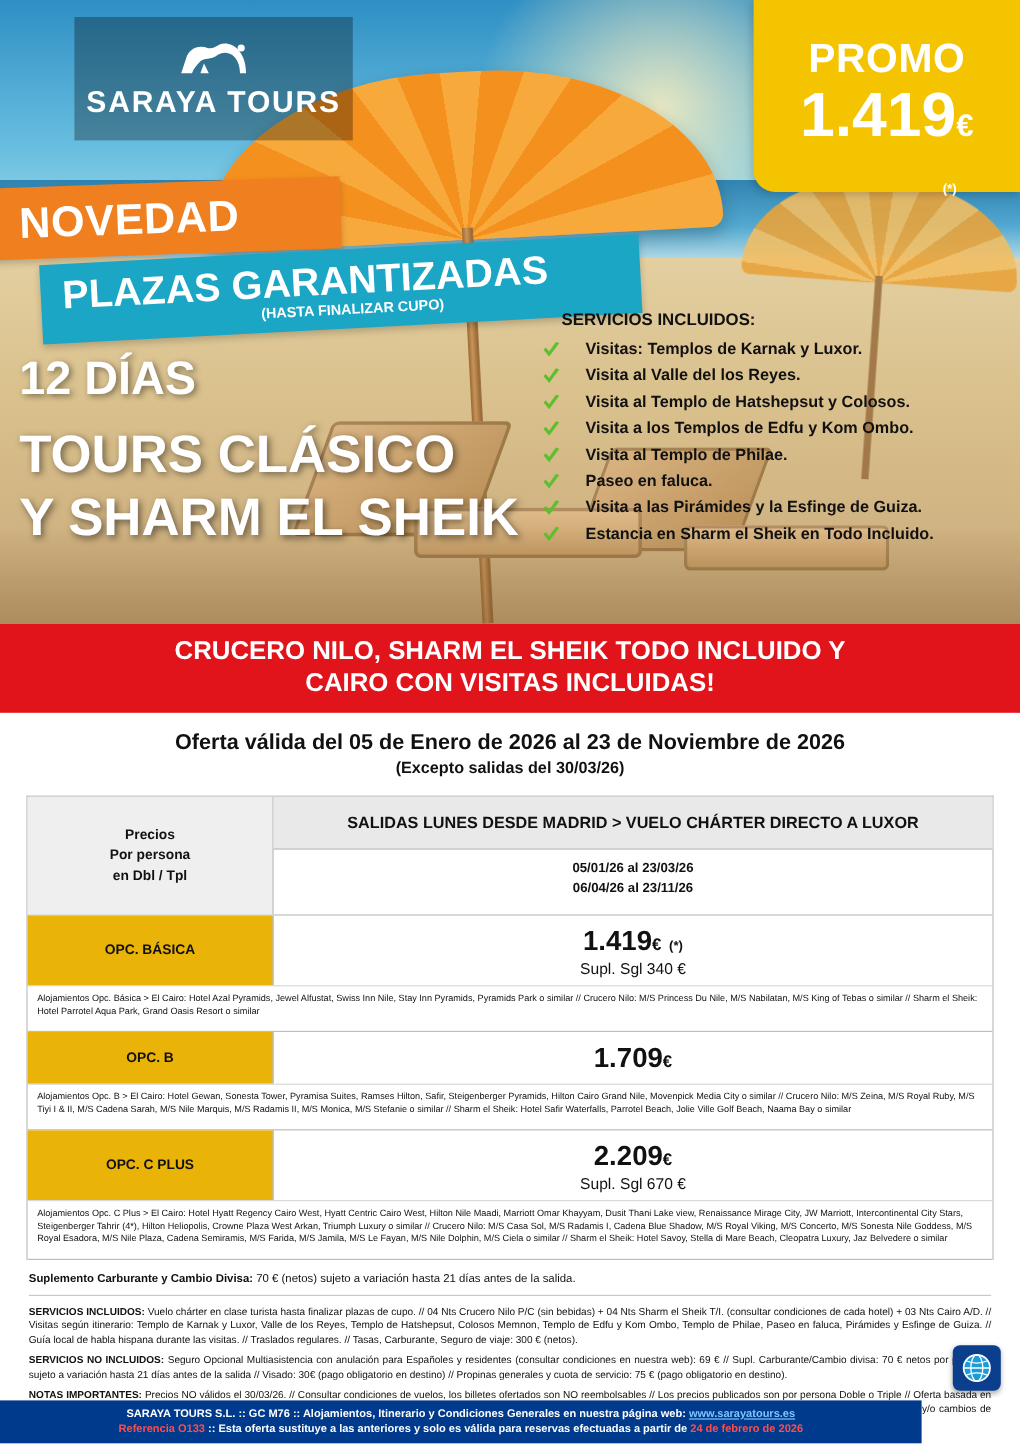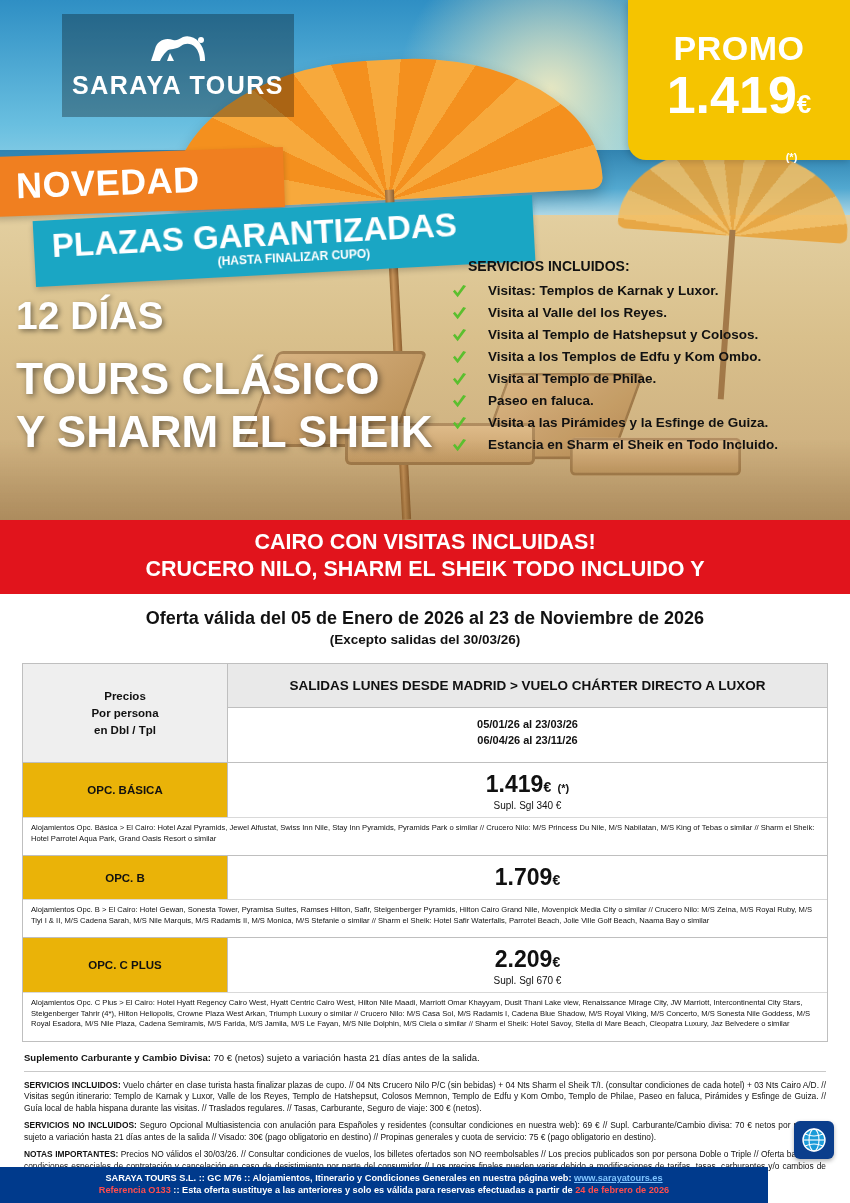--- a/index.html
+++ b/index.html
@@ -188,21 +188,21 @@
   .leftcell {
     width: 205px; border-right:1px solid #bfbfbf; background:#eab308;
     display:flex; align-items:center; justify-content:center;
     font-size: 11.5px; font-weight:bold; text-align:center;
   }
   .rightcell { flex:1; text-align:center; padding: 8px 6px 6px; }
   .dates { font-size: 11px; font-weight:bold; line-height: 16px; margin-bottom: 8px; }
   .price { font-size: 23px; font-weight:bold; }
   .price .cur { font-size: 14px; }
   .price .ast2 { font-size: 11px; font-weight:bold; }
-  .supl { font-size: 10px; margin-top: 2px; }
+  .supl { font-size: 13px; margin-top: 2px; }
   .notes {
     font-size: 7.6px; line-height: 10.5px; padding: 5px 8px 11px;
     border-top:1px solid #d9d9d9; border-bottom:1px solid #bfbfbf; color:#111;
   }
   .rowblock { border-top:1px solid #bfbfbf; }
 
   
   .carb {
     margin: 10px 24px 0; font-size: 9.5px; font-weight:bold;
     border-bottom:1px solid #c9c9c9; padding-bottom: 8px;
@@ -335,22 +335,22 @@
     <div class="svc-row">
       <svg class="check" viewBox="0 0 16 16">
           <path d="M1 8 L6 14 L15 2 L12 1 L6 9.5 L3 6 Z" fill="#5bbf2e"></path>
         </svg>
       <span class="txt">Estancia en Sharm el Sheik  en Todo Incluido.</span>
     </div>
   </div>
 </div>
 
 <div class="redbar">
+  <div>CRUCERO NILO, SHARM EL SHEIK TODO INCLUIDO Y</div>
   <div>CAIRO CON VISITAS INCLUIDAS!</div>
-  <div>CRUCERO NILO, SHARM EL SHEIK TODO INCLUIDO Y</div>
 </div>
 
 <div class="valid">
   <div class="l1">Oferta válida del 05 de Enero de 2026 al 23 de Noviembre de 2026</div>
   <div class="l2">(Excepto salidas del 30/03/26)</div>
 </div>
 
 <div class="table-wrap">
 
   <div class="trow">

